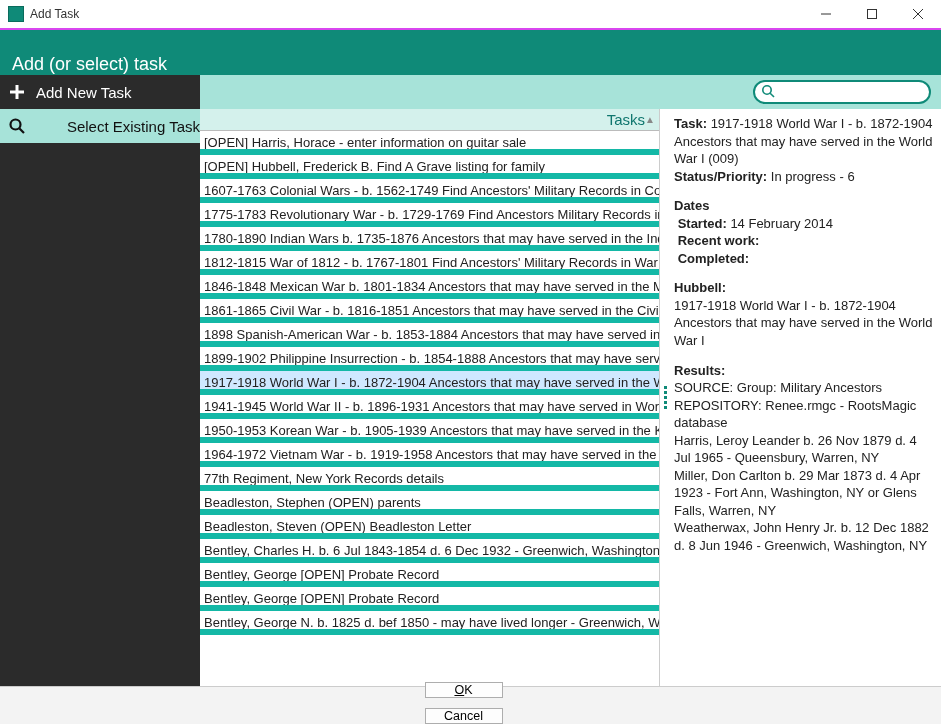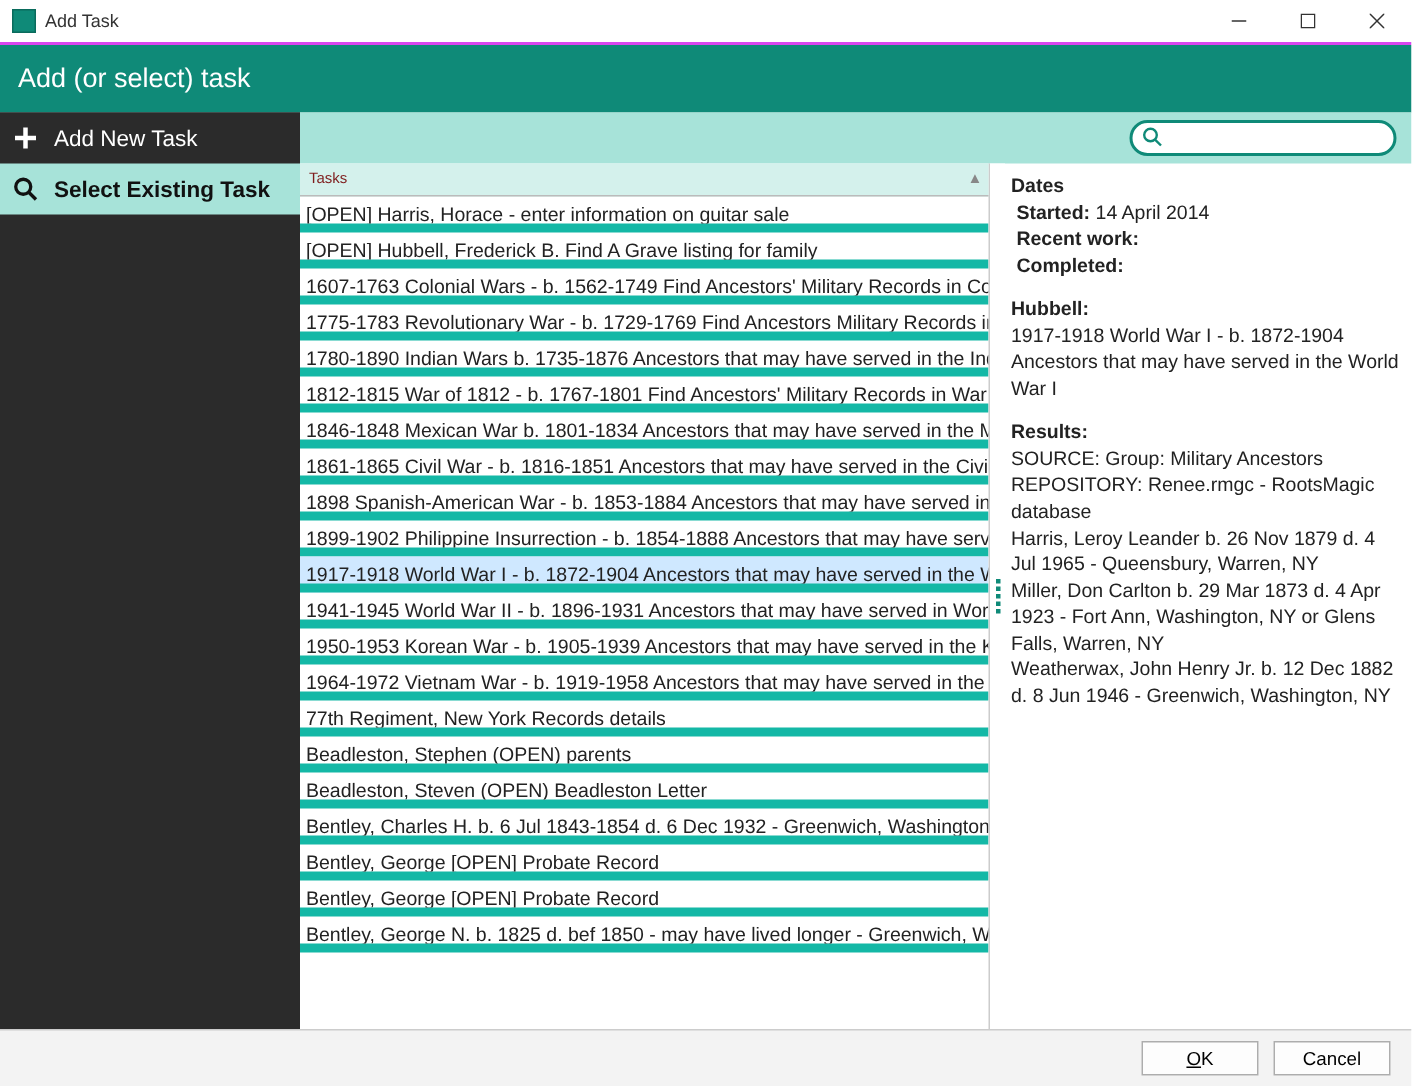--- a/index.html
+++ b/index.html
@@ -5,67 +5,67 @@
 * { box-sizing: border-box; margin: 0; padding: 0; font-family: 'Segoe UI', Tahoma, sans-serif; }
 body { width: 941px; height: 724px; display: flex; flex-direction: column; background: #fff; overflow: hidden; }
 
 
 .titlebar { height: 30px; display: flex; align-items: center; background: #fff; border-bottom: 2px solid #d946ef; }
 .titlebar .app-icon { width: 16px; height: 16px; margin: 0 6px 0 8px; background: #0f8a78; border: 1px solid #0a6b5c; }
 .titlebar .title { font-size: 12px; color: #333; flex: 1; }
 .titlebar .winbtn { width: 46px; height: 30px; display: flex; align-items: center; justify-content: center; font-size: 11px; color: #333; }
 
 
-.headerband { height: 45px; background: #0f8a78; color: #fff; display: flex; align-items: center; padding-left: 12px; font-size: 18px; }
+.headerband { height: 45px; background: #0f8a78; color: #fff; display: flex; align-items: flex-end; padding-left: 12px; font-size: 18px; }
 
 
 .main { flex: 1; display: flex; min-height: 0; }
 
 
 .sidebar { width: 200px; background: #2b2b2b; color: #fff; display: flex; flex-direction: column; }
 .sidebar .item { display: flex; align-items: center; height: 34px; padding-left: 8px; font-size: 15px; gap: 10px; }
 .sidebar .item.add { background: #2b2b2b; }
-.sidebar .item.select { background: #a7e3d9; color: #111; font-weight: 700; }
+.sidebar .item.select { background: #a7e3d9; color: #111; font-weight: 400; justify-content: space-between; }
 .sidebar .item .icon { width: 18px; height: 18px; display: flex; align-items: center; justify-content: center; }
 
 
 .rightpane { flex: 1; display: flex; flex-direction: column; min-width: 0; }
 
 
 .searchrow { height: 34px; background: #a7e3d9; display: flex; align-items: center; justify-content: flex-end; padding-right: 10px; }
 .searchwrap { position: relative; width: 178px; height: 24px; }
 .searchwrap input { width: 100%; height: 100%; border: 2px solid #0f8a78; border-radius: 12px; padding-left: 26px; font-size: 12px; outline: none; }
 .searchwrap .sicon { position: absolute; left: 8px; top: 4px; width: 14px; height: 14px; color: #0f8a78; }
 
 
 .content { flex: 1; display: flex; min-height: 0; }
 
 
 .listpane { width: 460px; display: flex; flex-direction: column; border-right: 1px solid #ccc; min-height: 0; }
 .listheader { background: #d4f1ec; border-bottom: 1px solid #bbb; height: 22px; display: flex; align-items: center; }
-.listheader .col { color: #7f1d1d; font-size: 10px; padding-left: 6px; flex: 1; }
+.listheader .col { color: #0f766e; font-size: 15px; padding-left: 6px; flex: 1; text-align: right; }
 .listheader .up { width: 14px; color: #888; font-size: 10px; padding-right: 4px; }
 .listbody { flex: 1; overflow-y: scroll; font-size: 13px; color: #222; }
 .listbody::-webkit-scrollbar { width: 16px; }
 .listbody::-webkit-scrollbar-track { background: #f0f0f0; }
 .listbody::-webkit-scrollbar-thumb { background: #c8c8c8; border: 1px solid #aaa; }
 .row { height: 24px; line-height: 24px; padding-left: 4px; border-bottom: 6px solid #14b8a6; white-space: nowrap; overflow: hidden; }
 .row.selected { background: #cfe8ff; }
 
 
 .splitter { width: 10px; background: #fff; display: flex; flex-direction: column; align-items: center; justify-content: center; gap: 2px; }
 .splitter .dot { width: 3px; height: 3px; background: #0f8a78; }
 
 
 .detailpane { flex: 1; padding: 6px 8px 6px 4px; font-size: 13px; color: #222; line-height: 1.35; overflow: hidden; }
 .detailpane b { font-weight: 700; }
 .detailpane .block { margin-bottom: 12px; }
 
 
-.footer { height: 38px; background: #f3f3f3; border-top: 1px solid #ccc; display: flex; align-items: center; justify-content: flex-end; padding-right: 14px; gap: 10px; }
+.footer { height: 38px; background: #f3f3f3; border-top: 1px solid #ccc; display: flex; align-items: center; justify-content: flex-end; padding-right: 14px; gap: 10px; flex-direction: column; }
 .footer button { width: 78px; height: 23px; background: #fdfdfd; border: 1px solid #adadad; font-size: 12.5px; }
 .footer button .ul { text-decoration: underline; }
 
 svg { display: block; }
 </style>
 </head>
 <body>
 
 <div class="titlebar">
   <div class="app-icon"></div>
@@ -164,23 +164,29 @@
       <div class="splitter">
         <div class="dot"></div>
         <div class="dot"></div>
         <div class="dot"></div>
         <div class="dot"></div>
         <div class="dot"></div>
       </div>
 
       <div class="detailpane">
         <div class="block">
+          <b>Task:</b>
+          <span>1917-1918 World War I - b. 1872-1904 Ancestors that may have served in the World War I (009)</span><br>
+          <b>Status/Priority:</b>
+          <span>In progress - 6</span>
+        </div>
+        <div class="block">
           <b>Dates</b><br>
           &nbsp;<b>Started:</b>
-          <span>14 April 2014</span><br>
+          <span>14 February 2014</span><br>
           &nbsp;<b>Recent work:</b>
           <span></span><br>
           &nbsp;<b>Completed:</b>
           <span></span>
         </div>
         <div class="block">
           <b>Hubbell:</b><br>
           <span>1917-1918 World War I - b. 1872-1904 Ancestors that may have served in the World War I</span>
         </div>
         <div class="block">

